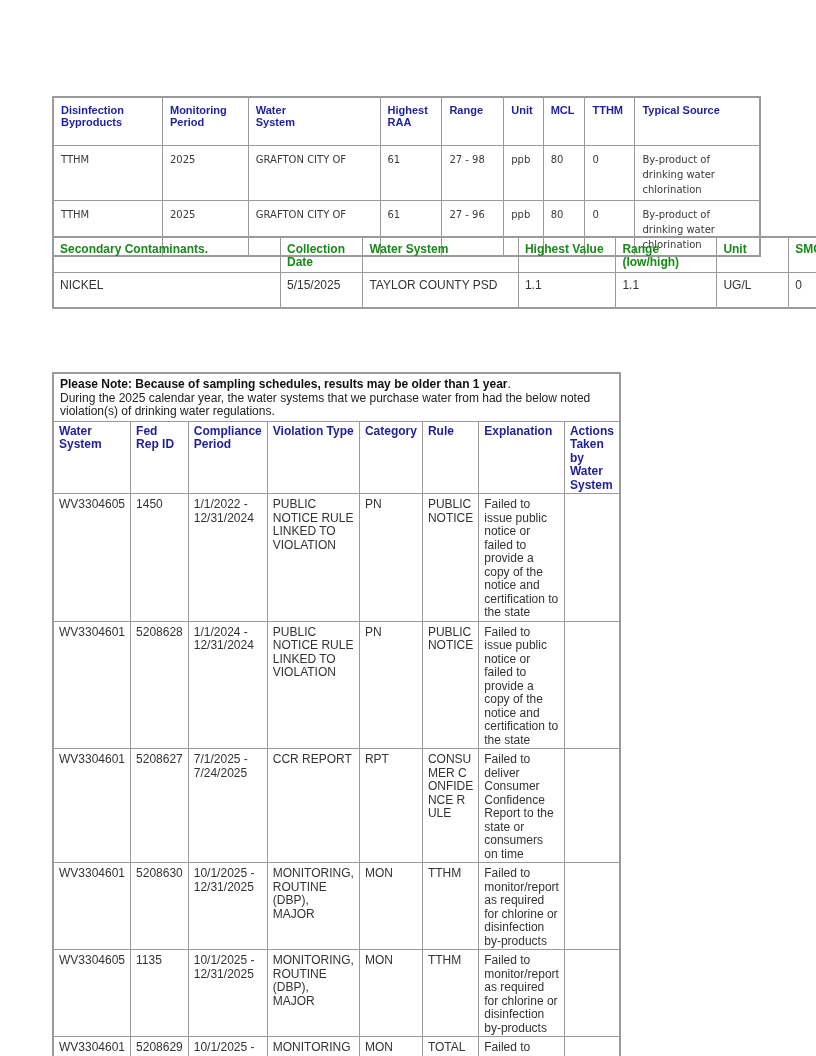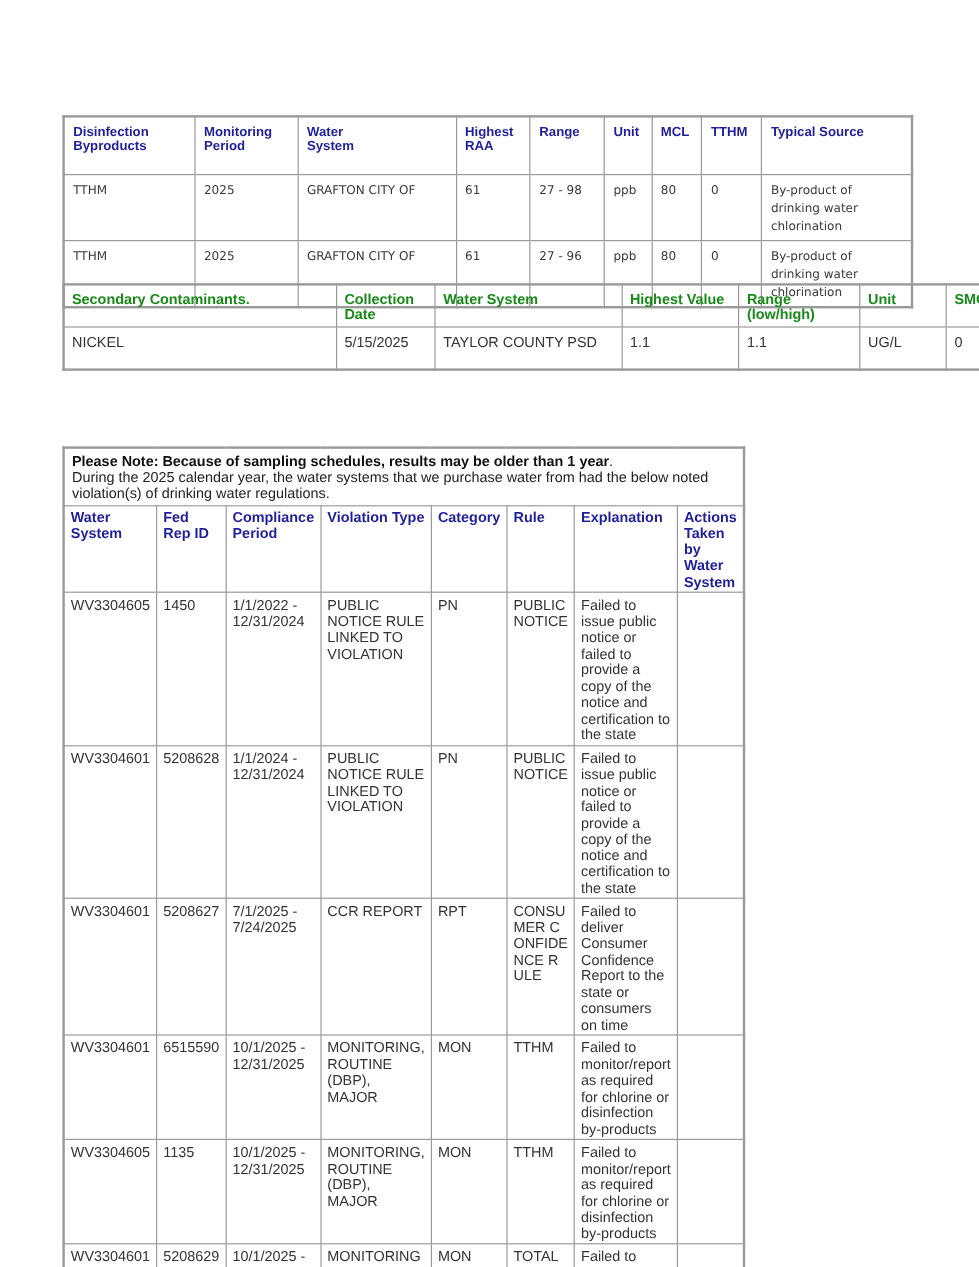--- a/index.html
+++ b/index.html
@@ -165,21 +165,21 @@
       <td>5208627</td>
       <td>7/1/2025 - 7/24/2025</td>
       <td>CCR REPORT</td>
       <td>RPT</td>
       <td style="word-break:break-all">CONSUMER CONFIDENCE RULE</td>
       <td>Failed to deliver Consumer Confidence Report to the state or consumers on time</td>
       <td></td>
     </tr>
     <tr>
       <td>WV3304601</td>
-      <td>6515590</td>
+      <td>5208630</td>
       <td>10/1/2025 - 12/31/2025</td>
       <td>MONITORING, ROUTINE (DBP), MAJOR</td>
       <td>MON</td>
       <td>TTHM</td>
       <td>Failed to monitor/report as required for chlorine or disinfection by-products</td>
       <td></td>
     </tr>
     <tr>
       <td>WV3304605</td>
       <td>1135</td>

